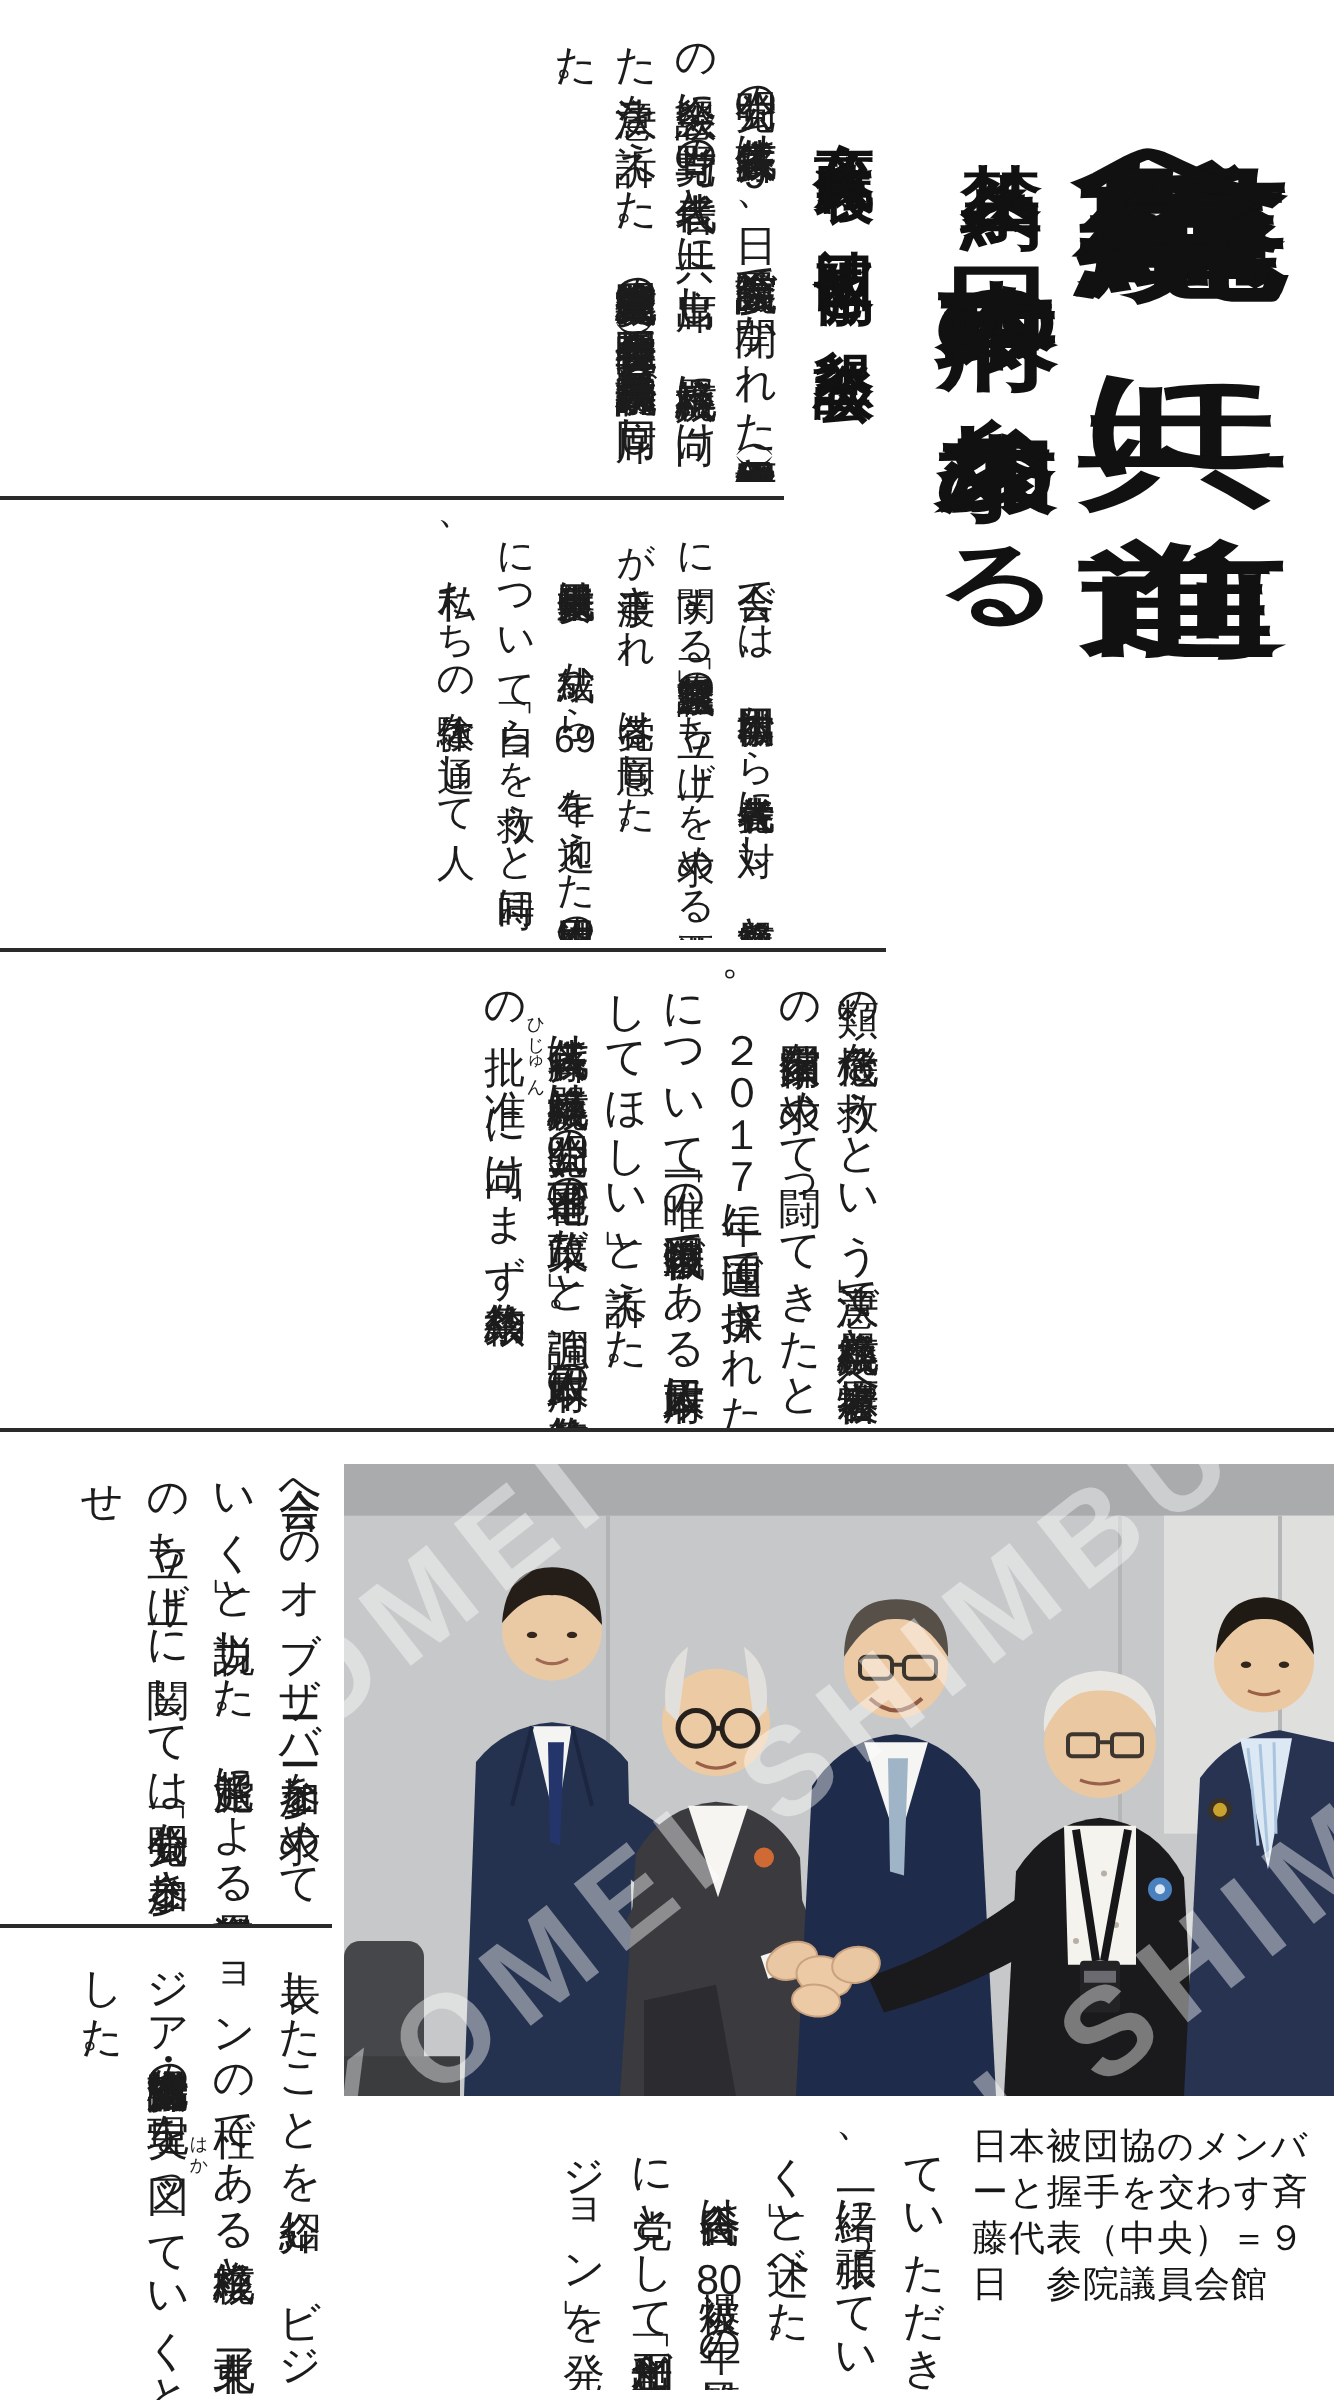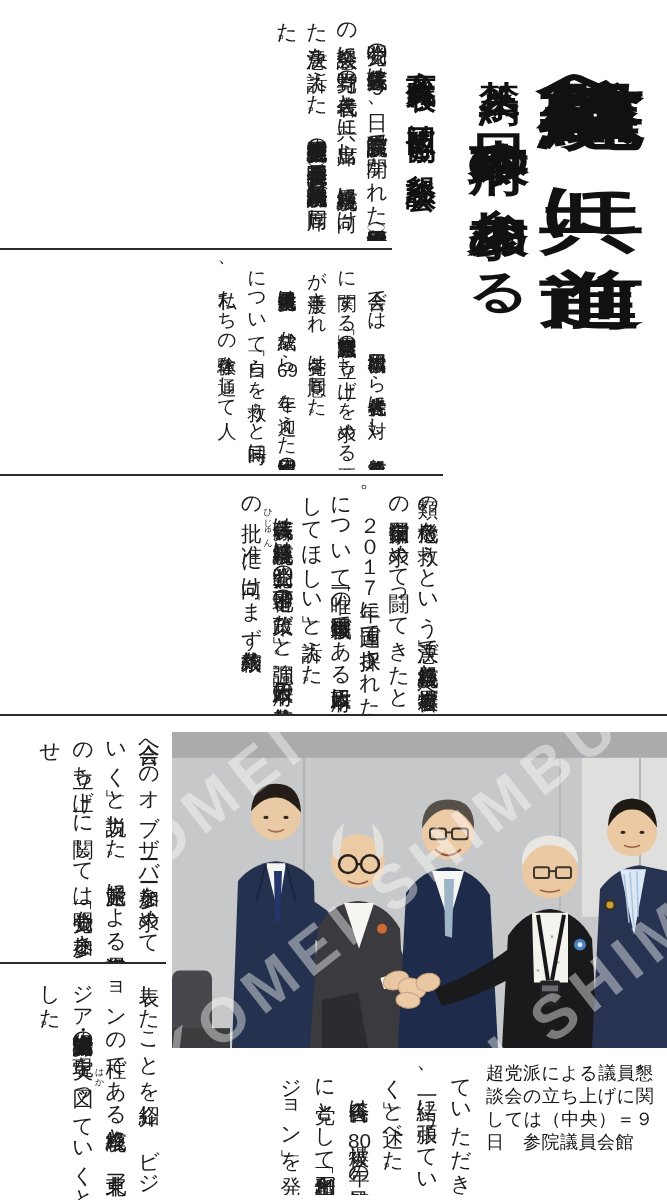--- a/index.html
+++ b/index.html
@@ -201,15 +201,15 @@
         <ellipse cx="240" cy="258" rx="14" ry="10" fill="#eccaa6" stroke="#caa27e" stroke-width="1" transform="rotate(15 240 258)"></ellipse>
         <ellipse cx="256" cy="252" rx="12" ry="9" fill="#e9c7a2" stroke="#caa27e" stroke-width="1" transform="rotate(-10 256 252)"></ellipse>
         <ellipse cx="236" cy="270" rx="12" ry="8" fill="#eccaa6" stroke="#caa27e" stroke-width="1" transform="rotate(5 236 270)"></ellipse>
       </g>
     </svg>
     <div class="wm wm-1">KOMEI SHIMBUN</div>
     <div class="wm wm-2">KOMEI SHIMBUN</div>
     <div class="wm wm-3">KOMEI SHIMBUN</div>
   </figure>
 
-  <div class="caption">超党派による議員懇談会の立ち上げに関しては（中央）＝９日　参院議員会館</div>
+  <div class="caption">日本被団協のメンバーと握手を交わす斉藤代表（中央）＝９日　参院議員会館</div>
 
 </div>
 
 </body></html>

